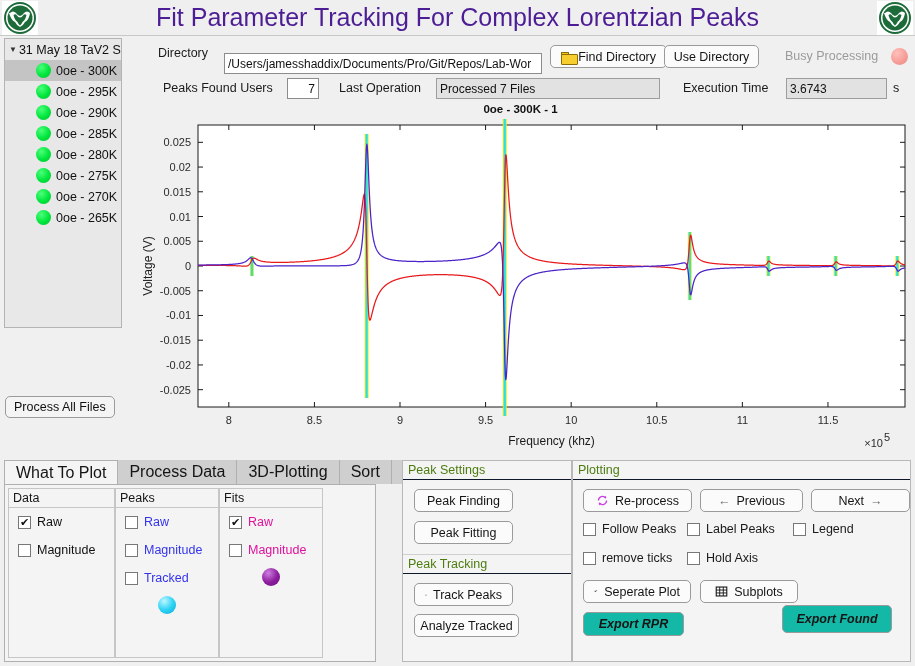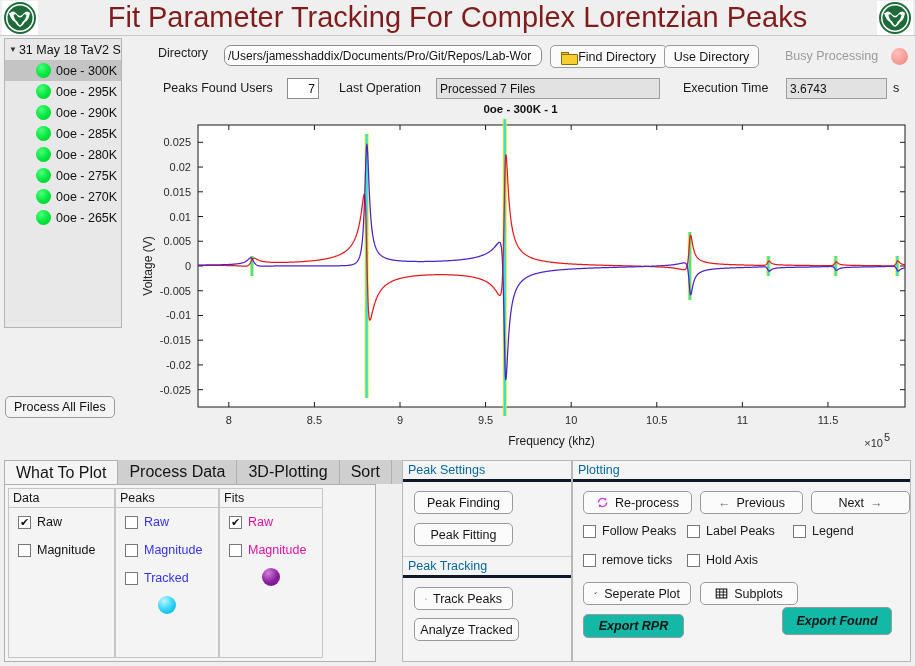--- a/index.html
+++ b/index.html
@@ -14,21 +14,21 @@
   }
   #app { position: relative; width: 915px; height: 666px; background: #f0f0f0; }
 
   
   #titlebar {
     position: absolute; left: 0; top: 0; width: 915px; height: 36px;
     background: #efefef; border-bottom: 1px solid #c8c8c8;
     display: flex; align-items: center; justify-content: center;
   }
   #titlebar .title {
-    font-size: 29px; font-weight: 400; color: #7f1d1d; letter-spacing: 0px;
+    font-size: 25px; font-weight: 400; color: #4c1d95; letter-spacing: 0px;
     white-space: nowrap;
   }
   .logo { position: absolute; top: 1px; width: 36px; height: 34px; background: #fff;
           display:flex; align-items:center; justify-content:center; }
   .logo.left { left: 2px; }
   .logo.right { right: 2px; }
 
   
   #sidebar {
     position: absolute; left: 4px; top: 38px; width: 118px; height: 290px;
@@ -112,21 +112,21 @@
     font-size: 11px; line-height: 1; color: #111; flex: 0 0 auto; cursor: pointer;
   }
   .sphere { width: 18px; height: 18px; border-radius: 50%; margin: 4px auto 0; }
   .sphere.cyan { background: radial-gradient(circle at 35% 28%, #bff6ff 0%, #2fd4f5 50%, #06a8d6 100%); }
   .sphere.purple { background: radial-gradient(circle at 35% 28%, #cf7fe0 0%, #8d1f9e 52%, #6d0f80 100%); }
 
   #peak-settings { position: absolute; left: 402px; top: 460px; width: 170px; height: 202px;
                    background: #f4f4f4; border: 1px solid #b8b8b8; }
   #plotting { position: absolute; left: 572px; top: 460px; width: 339px; height: 202px;
               background: #f4f4f4; border: 1px solid #b8b8b8; }
-  .panel-head { font-size: 12.5px; padding: 2px 5px; border-bottom: 3px solid #0f172a; color: #0369a1; }
+  .panel-head { font-size: 12.5px; padding: 2px 5px; border-bottom: 1px solid #0f172a; color: #4d7c0f; }
 
   .refresh-icon { width: 13px; height: 13px; }
   .undo-icon { width: 13px; height: 13px; }
   .grid-icon { width: 13px; height: 13px; }
   .track-icon { width: 14px; height: 14px; }
 </style>
 </head>
 <body>
 <div id="app">
 
@@ -186,21 +186,21 @@
         </div>
         <div class="tree-item">
           <span class="dot"></span>
           <span>0oe - 265K -</span>
         </div>
       </div>
 </div>
 <button id="process-all">Process All Files</button>
 
 <div style="position:absolute; left:158px; top:46px;" class="lbl">Directory</div>
-<div class="txtfield" style="position:absolute; left:224px; top:45px; width:318px;border-radius:7px;" title="/Users/jamesshaddix/Documents/Pro/Git/Repos/Lab-Wor">/Users/jamesshaddix/Documents/Pro/Git/Repos/Lab-Wor</div>
+<div class="txtfield" style="position:absolute; left:224px; top:53px; width:318px;" title="/Users/jamesshaddix/Documents/Pro/Git/Repos/Lab-Wor">/Users/jamesshaddix/Documents/Pro/Git/Repos/Lab-Wor</div>
 <div class="btn" style="position:absolute; left:550px; top:45px; width:117px;">
   <span class="folder-icon"></span>
   <span>Find Directory</span>
 </div>
 <div class="btn" style="position:absolute; left:664px; top:45px; width:95px;">Use Directory</div>
 <div class="lbl dim" style="position:absolute; left:785px; top:49px;">Busy Processing</div>
 <div class="lamp" style="position:absolute; left:891px; top:48px;"></div>
 
 <div style="position:absolute; left:163px; top:81px;" class="lbl">Peaks Found Users</div>
 <div class="txtfield" style="position:absolute; left:287px; top:78px; width:32px; justify-content:flex-end;">7</div>

